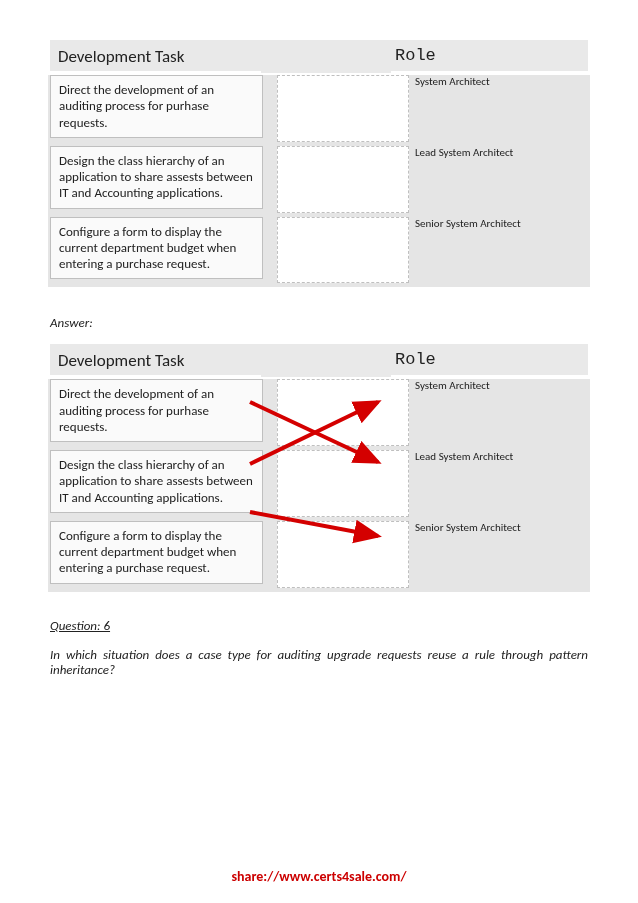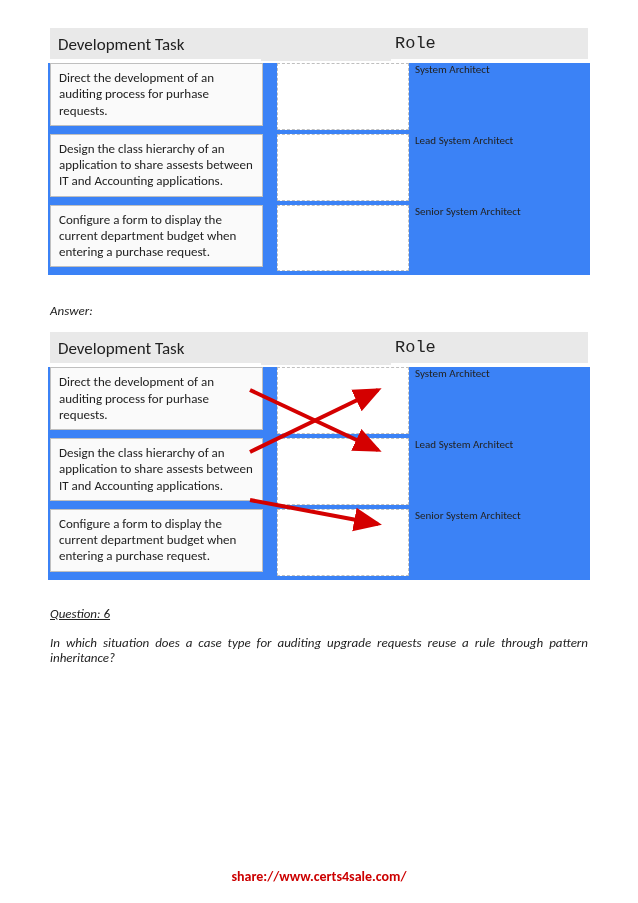--- a/index.html
+++ b/index.html
@@ -6,21 +6,21 @@
     margin: 0;
     padding: 0;
     background: #fff;
     font-family: Calibri, Arial, sans-serif;
     color: #222;
   }
   .page {
     width: 638px;
     height: 903px;
     box-sizing: border-box;
-    padding: 28px 50px 10px 50px;
+    padding: 40px 50px 10px 50px;
     position: relative;
     background: #fff;
   }
   .matching-block {
     position: relative;
     width: 100%;
   }
   .matching-row {
     display: flex;
     align-items: stretch;
@@ -99,21 +99,21 @@
     border: 1px dashed #bfbfbf;
     background: #fff;
     margin-left: 14px;
   }
   .role-text {
     flex: 1;
     font-size: 11px;
     padding-left: 6px;
   }
   .lower-bg {
-    background: #3b82f6;
+    background: #e5e5e5;
     margin: 0 -2px;
     padding: 0 2px 4px 2px;
   }
 </style>
 </head>
 <body>
 
 <div class="page">
 
   <div class="matching-block">

